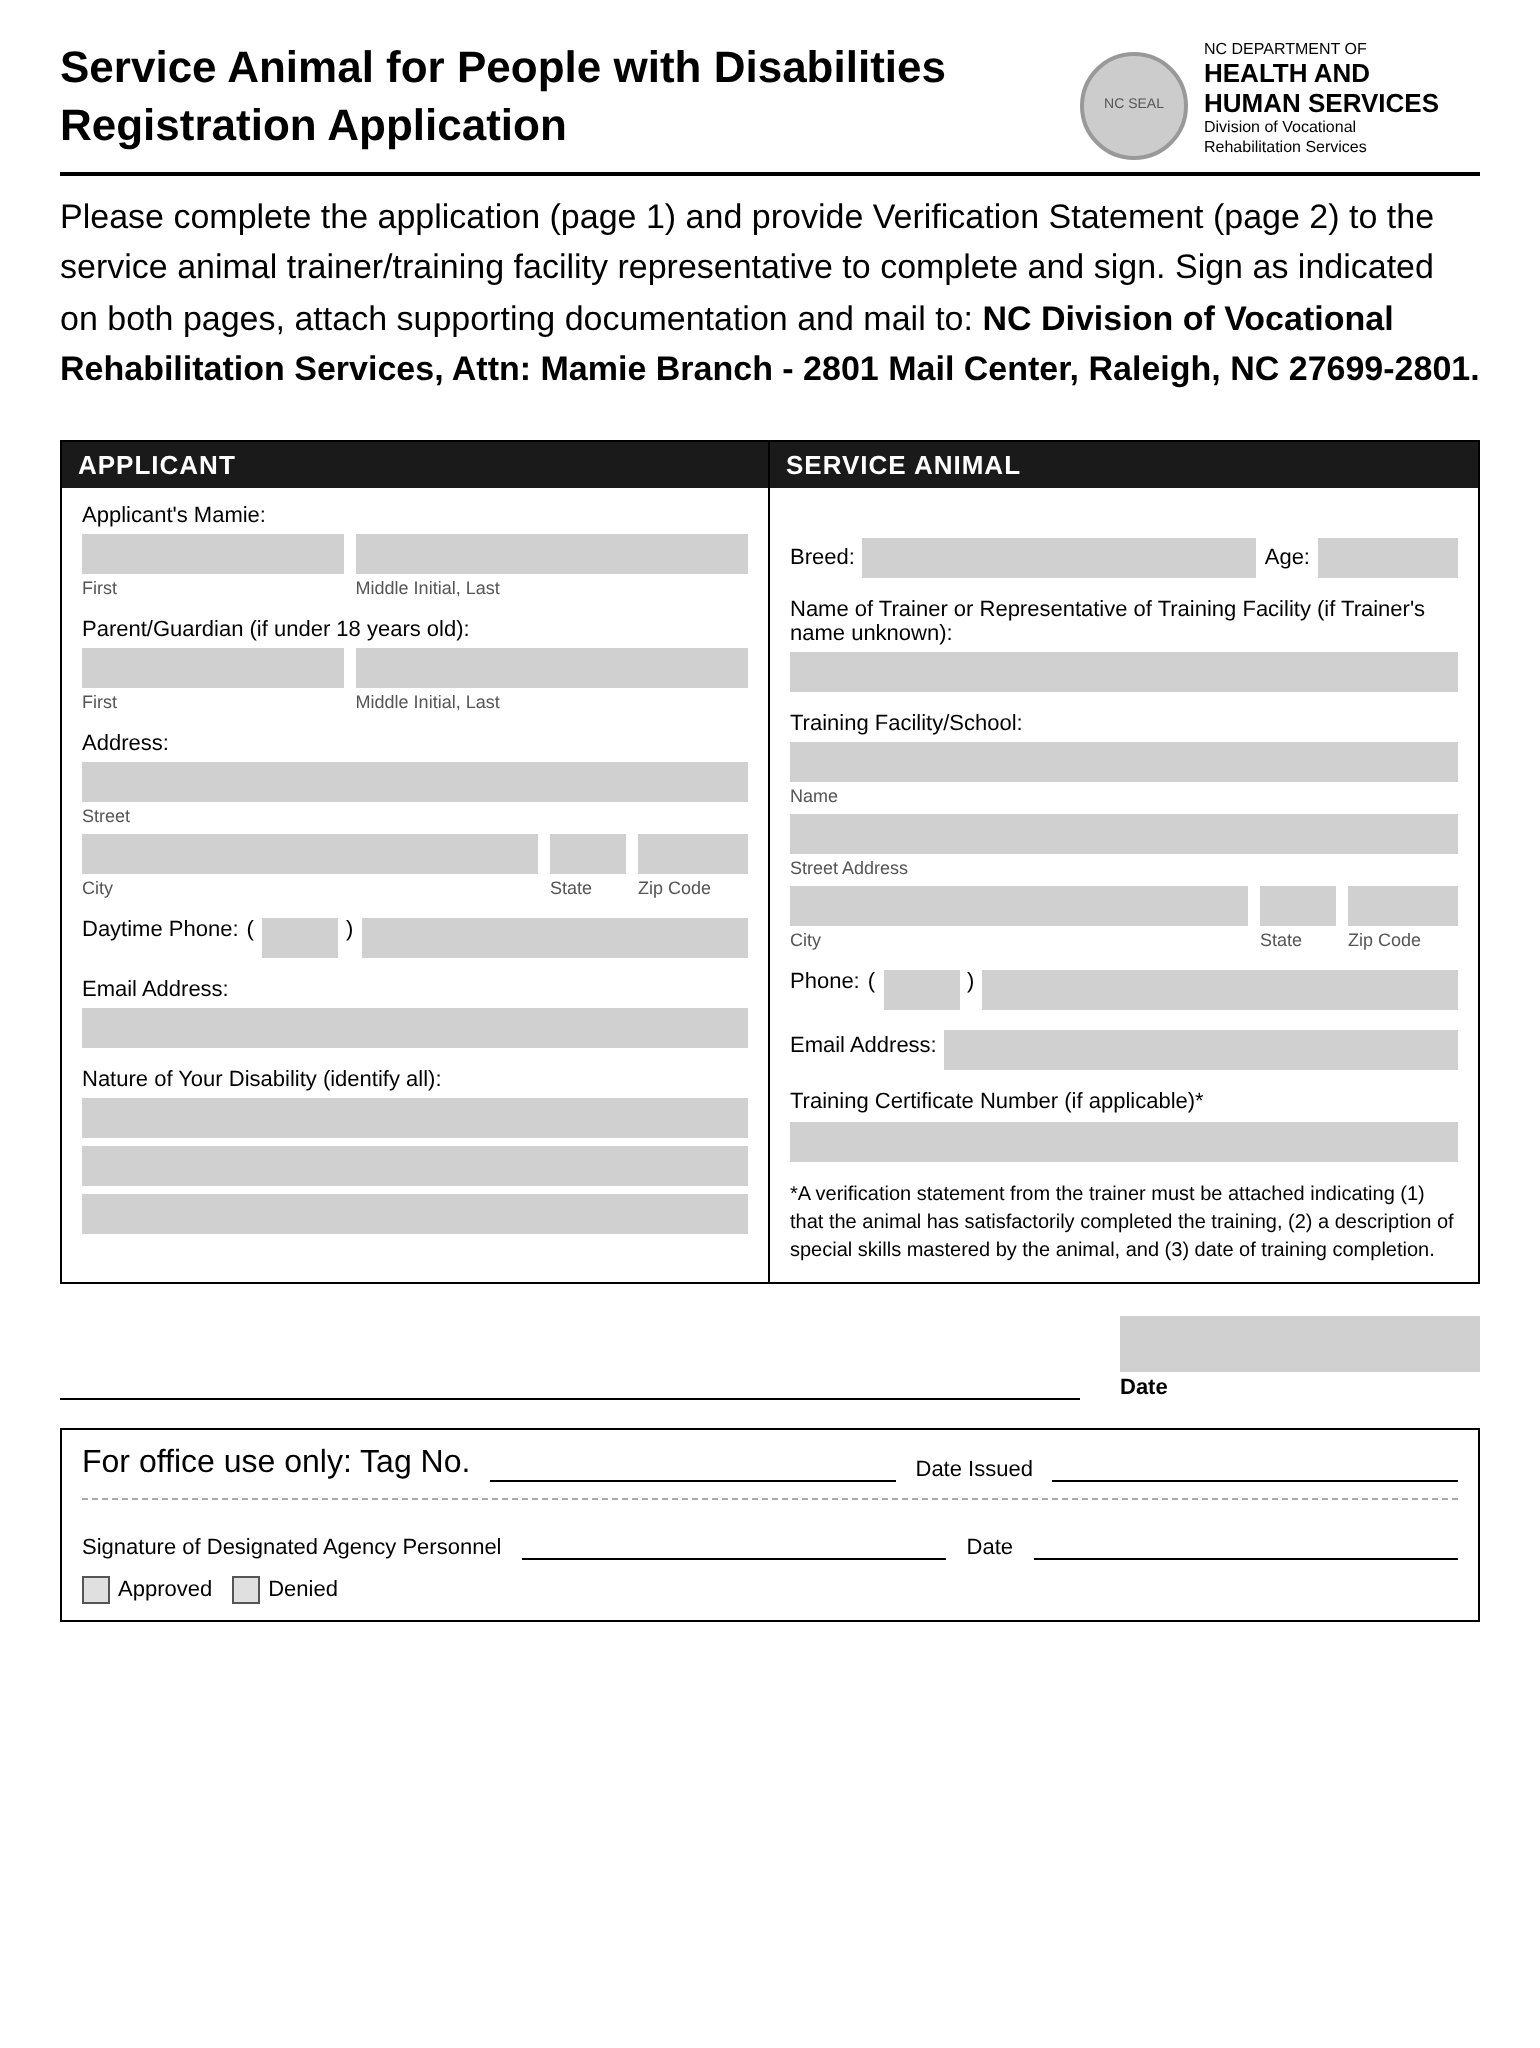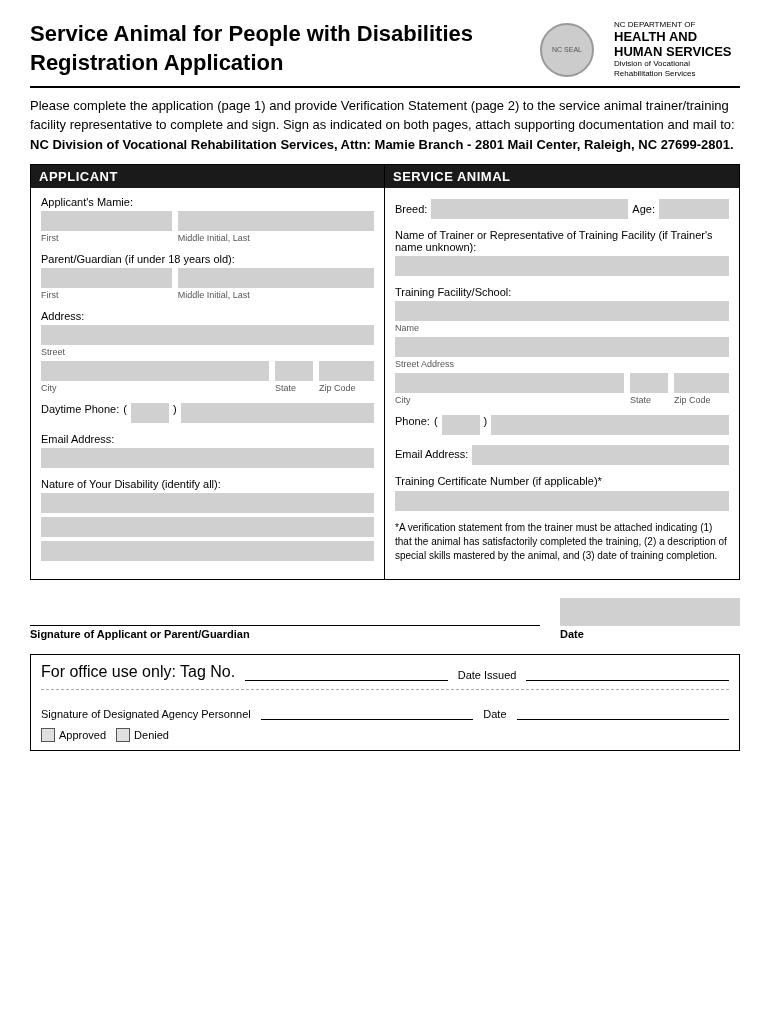--- a/index.html
+++ b/index.html
@@ -22,22 +22,22 @@
 
     .title-block h1 {
       font-size: 22px;
       font-weight: bold;
       line-height: 1.3;
       max-width: 580px;
     }
 
     .logo-block {
       display: flex;
-      align-items: center;
-      gap: 20px;
+      align-items: flex-end;
+      gap: 8px;
       min-width: 200px;
     }
 
     .logo-text {
       font-size: 9px;
       line-height: 1.3;
     }
 
     .logo-text .dept {
       font-size: 8px;
@@ -54,23 +54,23 @@
       font-size: 8px;
     }
 
     hr.title-line {
       border: none;
       border-top: 2px solid #000;
       margin: 6px 0 8px;
     }
 
     .intro-text {
-      font-size: 13px;
+      font-size: 17px;
       line-height: 1.5;
-      margin-bottom: 10px;
+      margin-bottom: 22px;
     }
 
     .intro-text strong {
       font-weight: bold;
     }
 
     .two-col {
       display: flex;
       gap: 0;
       border: 1px solid #000;
@@ -169,21 +169,21 @@
     .disability-box {
       background: #d0d0d0;
       height: 20px;
       width: 100%;
     }
 
     .breed-age-row {
       display: flex;
       align-items: center;
       gap: 4px;
-      margin-top: 3px;
+      margin-top: 17px;
     }
 
     .breed-label {
       font-size: 11px;
     }
 
     .breed-box {
       background: #d0d0d0;
       height: 20px;
       flex: 1;
@@ -551,21 +551,20 @@
       <div class="small-note">*A verification statement from the trainer must be attached indicating (1) that the animal has satisfactorily completed the training, (2) a description of special skills mastered by the animal, and (3) date of training completion.</div>
 
     </div>
   </div>
 
 </div>
 
 <div class="signature-area">
   <div class="sig-left">
     <div class="sig-line"></div>
-    <div class="sig-label">Signature of Applicant or Parent/Guardian</div>
   </div>
   <div class="date-right">
     <div class="date-box"></div>
     <div class="date-label">Date</div>
   </div>
 </div>
 
 <div class="office-box">
   <div class="office-row1">
     <span class="office-tag">For office use only: Tag No.</span>

